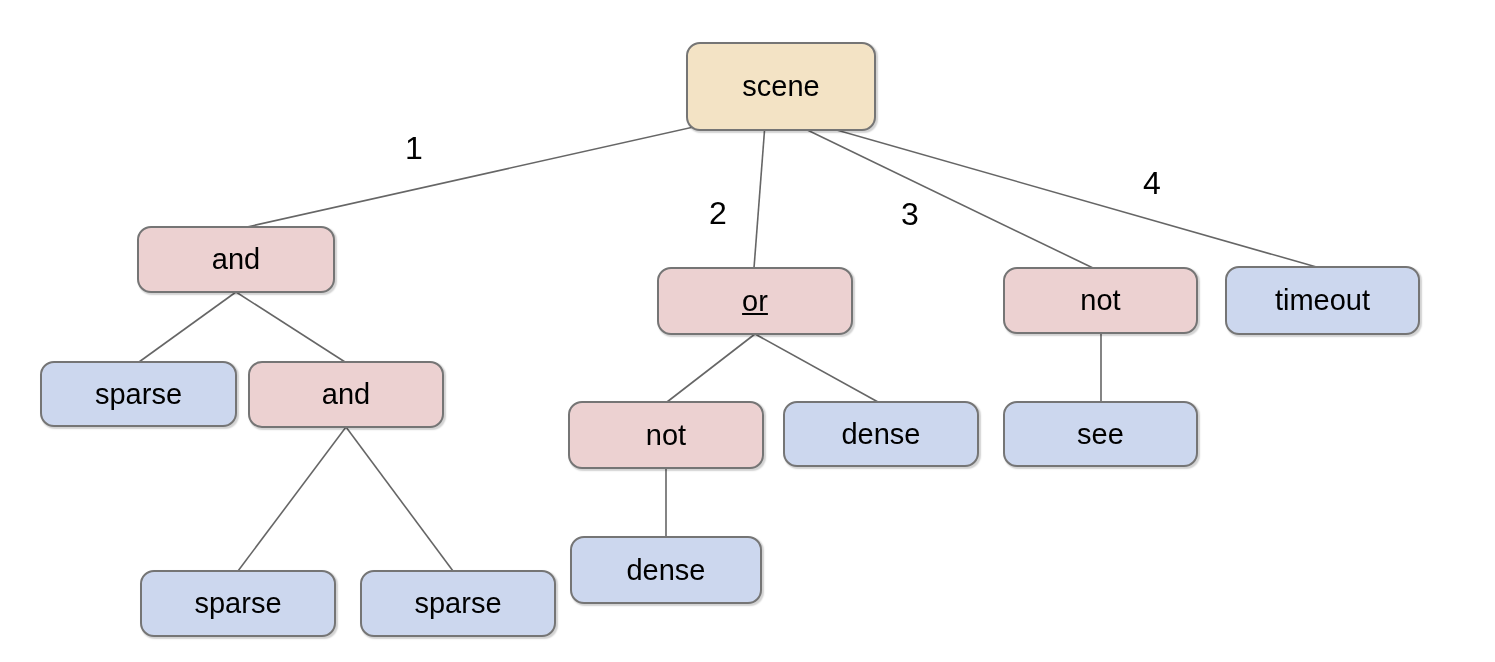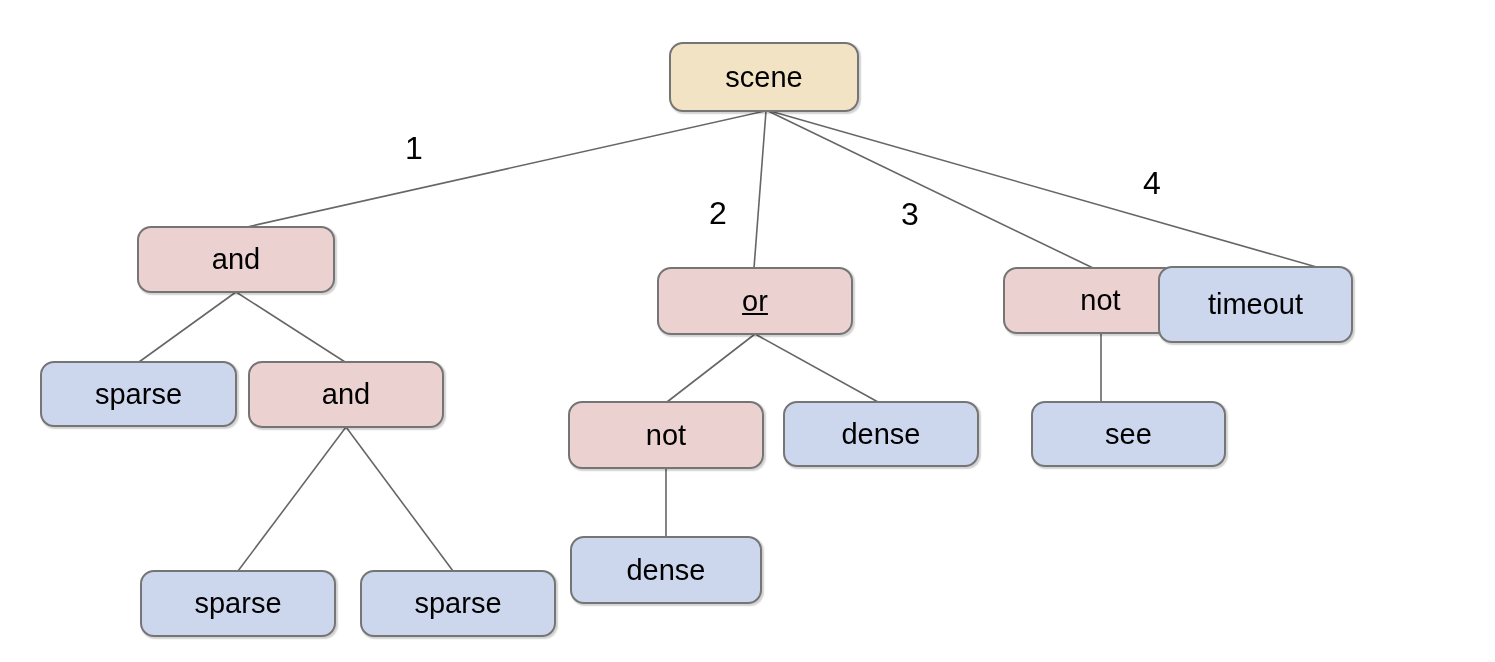--- a/index.html
+++ b/index.html
@@ -42,30 +42,30 @@
     box-sizing: border-box;
     box-shadow: 1.5px 1.5px 1.5px rgba(0,0,0,0.18);
     background: #fff;
     white-space: nowrap;
   }
   .node.root { background: var(--root-fill); }
   .node.op   { background: var(--operator-fill); }
   .node.leaf { background: var(--leaf-fill); }
 
   
-  #n-scene   { left: 669px;  top: 42px;  width: 190px; height: 70px; }
+  #n-scene   { left: 686px;  top: 42px;  width: 190px; height: 89px; }
   #n-and1    { left: 137px;  top: 226px; width: 198px; height: 67px; }
   #n-or1     { left: 657px;  top: 267px; width: 196px; height: 68px; text-decoration: underline; }
   #n-not1    { left: 1003px; top: 267px; width: 195px; height: 67px; }
-  #n-timeout { left: 1158px; top: 266px; width: 195px; height: 77px; }
+  #n-timeout { left: 1225px; top: 266px; width: 195px; height: 69px; }
   #n-sparse1 { left: 40px;   top: 361px; width: 197px; height: 66px; }
   #n-and2    { left: 248px;  top: 361px; width: 196px; height: 67px; }
   #n-not2    { left: 568px;  top: 401px; width: 196px; height: 68px; }
   #n-dense1  { left: 783px;  top: 401px; width: 196px; height: 66px; }
-  #n-see     { left: 1003px; top: 401px; width: 195px; height: 66px; margin-left: 28px; }
+  #n-see     { left: 1003px; top: 401px; width: 195px; height: 66px; }
   #n-dense2  { left: 570px;  top: 536px; width: 192px; height: 68px; }
   #n-sparse2 { left: 140px;  top: 570px; width: 196px; height: 67px; }
   #n-sparse3 { left: 360px;  top: 570px; width: 196px; height: 67px; }
 
   .edge-label {
     position: absolute;
     font-size: 32px;
     line-height: 1;
     transform: translate(-50%, -50%);
   }

